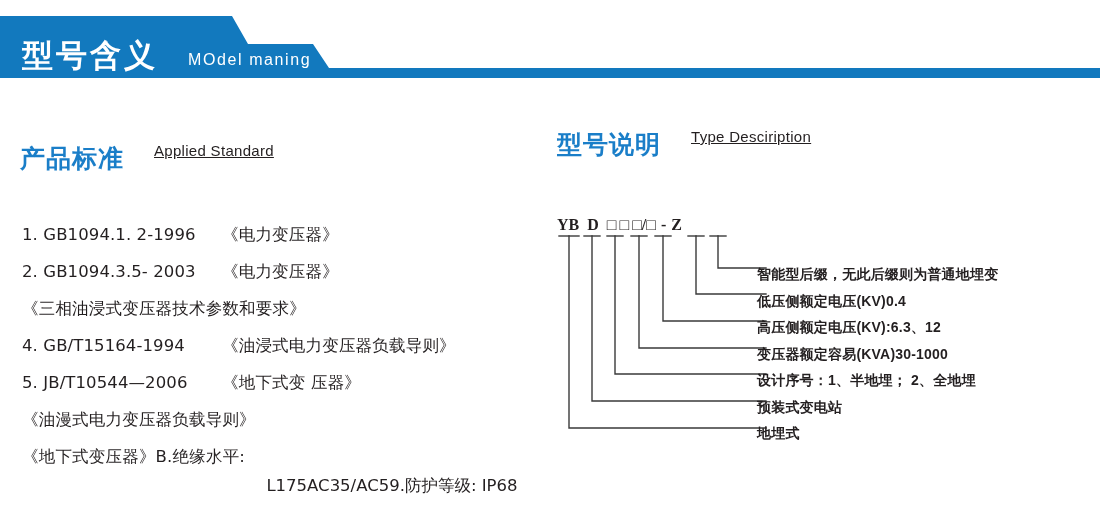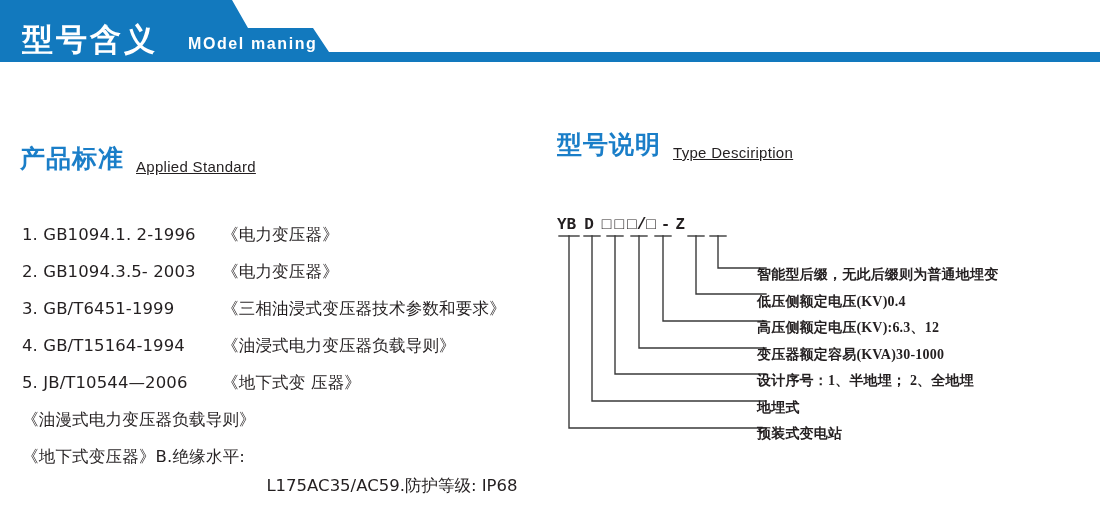--- a/index.html
+++ b/index.html
@@ -8,49 +8,50 @@
     background:#ffffff;
     font-family:"Liberation Sans","DejaVu Sans",sans-serif;
     color:#231f20;
     position:relative;
     overflow:hidden;
   }
 
   
   #banner {
     position:absolute;
-    left:0; top:0;
+    left:0; top:16px;
     width:1100px; height:62px;
   }
   #banner svg { display:block; }
   #banner-title {
     position:absolute;
     left:22px; top:24px;
     font-size:31px;
     font-weight:bold;
     color:#ffffff;
     letter-spacing:3px;
     line-height:1;
     font-family:"DejaVu Sans","Liberation Sans",sans-serif;
   }
   #banner-sub {
     position:absolute;
     left:188px; top:36px;
     font-size:16px;
     color:#ffffff;
     letter-spacing:1.6px;
-    font-weight:700;
+    font-weight:400;
     line-height:1;
   }
 
   
   .sec-head {
     position:absolute;
     display:flex;
-    align-items:flex-end;
+    align-items:flex-start;
+    gap:18px;
   }
   .sec-head .cn {
     font-size:25px;
     font-weight:bold;
     color:#1a7ec8;
     letter-spacing:1px;
     font-family:"DejaVu Sans","Liberation Sans",sans-serif;
   }
   .sec-head .en {
     font-size:15px;
@@ -97,21 +98,21 @@
 
   
   #model-code {
     position:absolute;
     left:557px; top:216px;
     font-size:16px;
     font-weight:bold;
     color:#231f20;
     letter-spacing:0px;
     white-space:nowrap;
-    font-family:Liberation Mono, monospace;
+    font-family:Liberation Serif, serif;
   }
   #model-code span { display:inline-block; }
 
   #leader-svg {
     position:absolute;
     left:550px; top:228px;
     width:220px; height:232px;
   }
 
   #legend {
@@ -121,21 +122,21 @@
   }
   .legend-row {
     height:26.5px;
     display:flex;
     align-items:center;
     font-size:14px;
     font-weight:bold;
     color:#231f20;
     white-space:nowrap;
     letter-spacing:0.2px;
-    font-family:Liberation Serif, serif;
+    font-family:Liberation Sans, sans-serif;
   }
 </style>
 </head>
 <body>
 
 <div id="banner">
   <svg width="1100" height="62" viewBox="0 0 1100 62" xmlns="http://www.w3.org/2000/svg">
 
     <path d="M0,0 L232,0 L248,28 L313,28 L329,52 L1100,52 L1100,62 L0,62 Z" fill="#1279be"></path>
   </svg>
@@ -156,21 +157,20 @@
 <div id="std-list">
   <div class="std-row">
     <span class="code">1. GB1094.1. 2-1996</span>
     <span class="title">《电力变压器》</span>
   </div>
   <div class="std-row">
     <span class="code">2. GB1094.3.5- 2003</span>
     <span class="title">《电力变压器》</span>
   </div>
   <div class="std-row">
-    <span class="code">3. GB/T6451-1999</span>
     <span class="title">《三相油浸式变压器技术参数和要求》</span>
   </div>
   <div class="std-row">
     <span class="code">4. GB/T15164-1994</span>
     <span class="title">《油浸式电力变压器负载导则》</span>
   </div>
   <div class="std-row">
     <span class="code">5. JB/T10544—2006</span>
     <span class="title">《地下式变 压器》</span>
   </div>
@@ -216,15 +216,15 @@
     <path d="M19,8 L19,200 L216,200"></path>
   </g>
 </svg>
 
 <div id="legend">
   <div class="legend-row">智能型后缀，无此后缀则为普通地埋变</div>
   <div class="legend-row">低压侧额定电压(KV)0.4</div>
   <div class="legend-row">高压侧额定电压(KV):6.3、12</div>
   <div class="legend-row">变压器额定容易(KVA)30-1000</div>
   <div class="legend-row">设计序号：1、半地埋； 2、全地埋</div>
+  <div class="legend-row">预装式变电站</div>
   <div class="legend-row">地埋式</div>
-  <div class="legend-row">预装式变电站</div>
 </div>
 
 </body></html>

